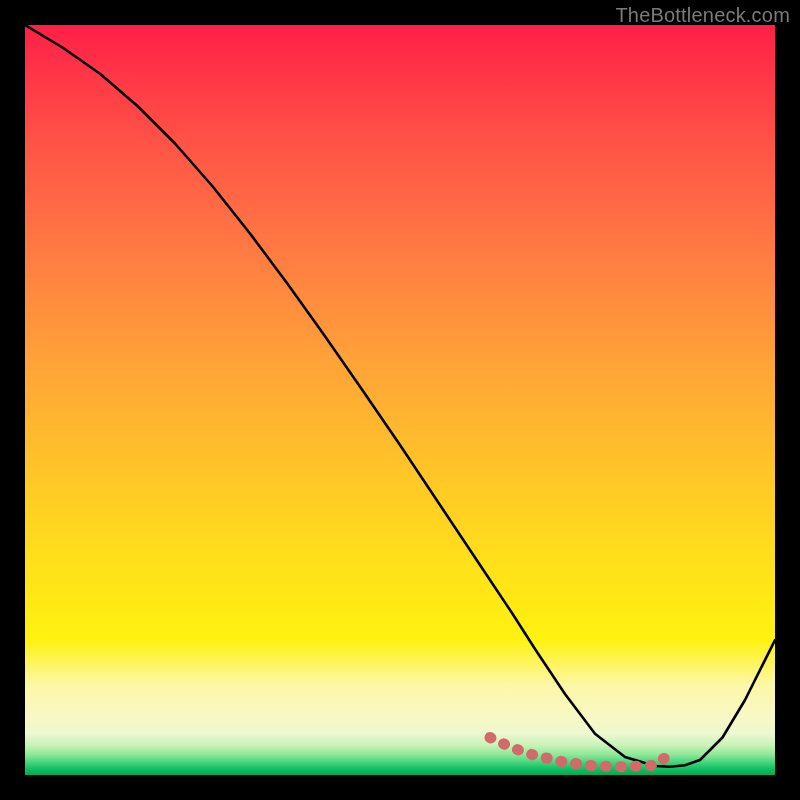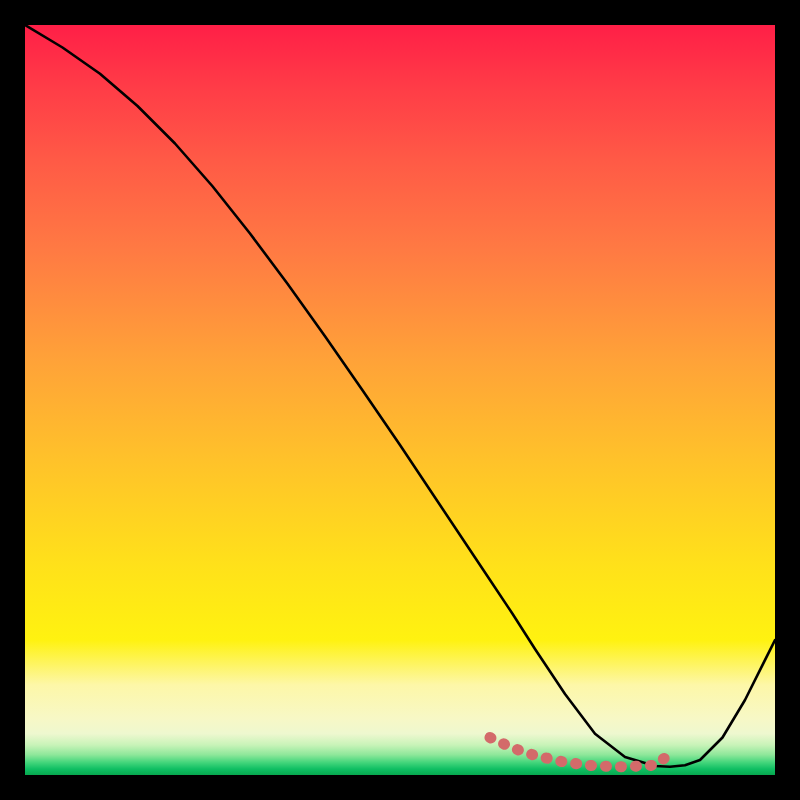--- a/index.html
+++ b/index.html
@@ -66,20 +66,21 @@
     inset: 0;
     width: 100%;
     height: 100%;
   }
 </style>
 </head>
 <body>
 
 <div class="stage">
 
+  <div class="attribution">TheBottleneck.com</div>
 
   <div class="plot">
     <div class="gradient"></div>
 
     <svg class="curve" viewBox="0 0 750 750" preserveAspectRatio="none">
 
       <path fill="none" stroke="#000000" stroke-width="2.6" stroke-linecap="round" stroke-linejoin="round" d="M0.00 0.00 L37.50 22.50 L75.00 48.75 L112.50 81.00 L150.00 118.50 L187.50 161.25 L225.00 208.50 L262.50 258.75 L300.00 311.25 L337.50 365.25 L375.00 420.00 L412.50 476.25 L450.00 532.50 L465.00 555.00 L487.50 588.75 L510.00 624.00 L540.00 669.00 L570.00 708.75 L600.00 732.00 L630.00 741.00 L645.00 741.75 L660.00 740.25 L675.00 735.00 L697.50 712.50 L720.00 675.00 L750.00 615.00"></path>
 
       <path fill="none" stroke="#d36a6a" stroke-width="11" stroke-linecap="round" stroke-linejoin="round" stroke-dasharray="1 14" d="M465.00 712.50 L487.50 723.00 L510.00 730.50 L540.00 737.25 L570.00 741.00 L600.00 741.75 L630.00 740.25 L645.00 729.00"></path>
     </svg>

